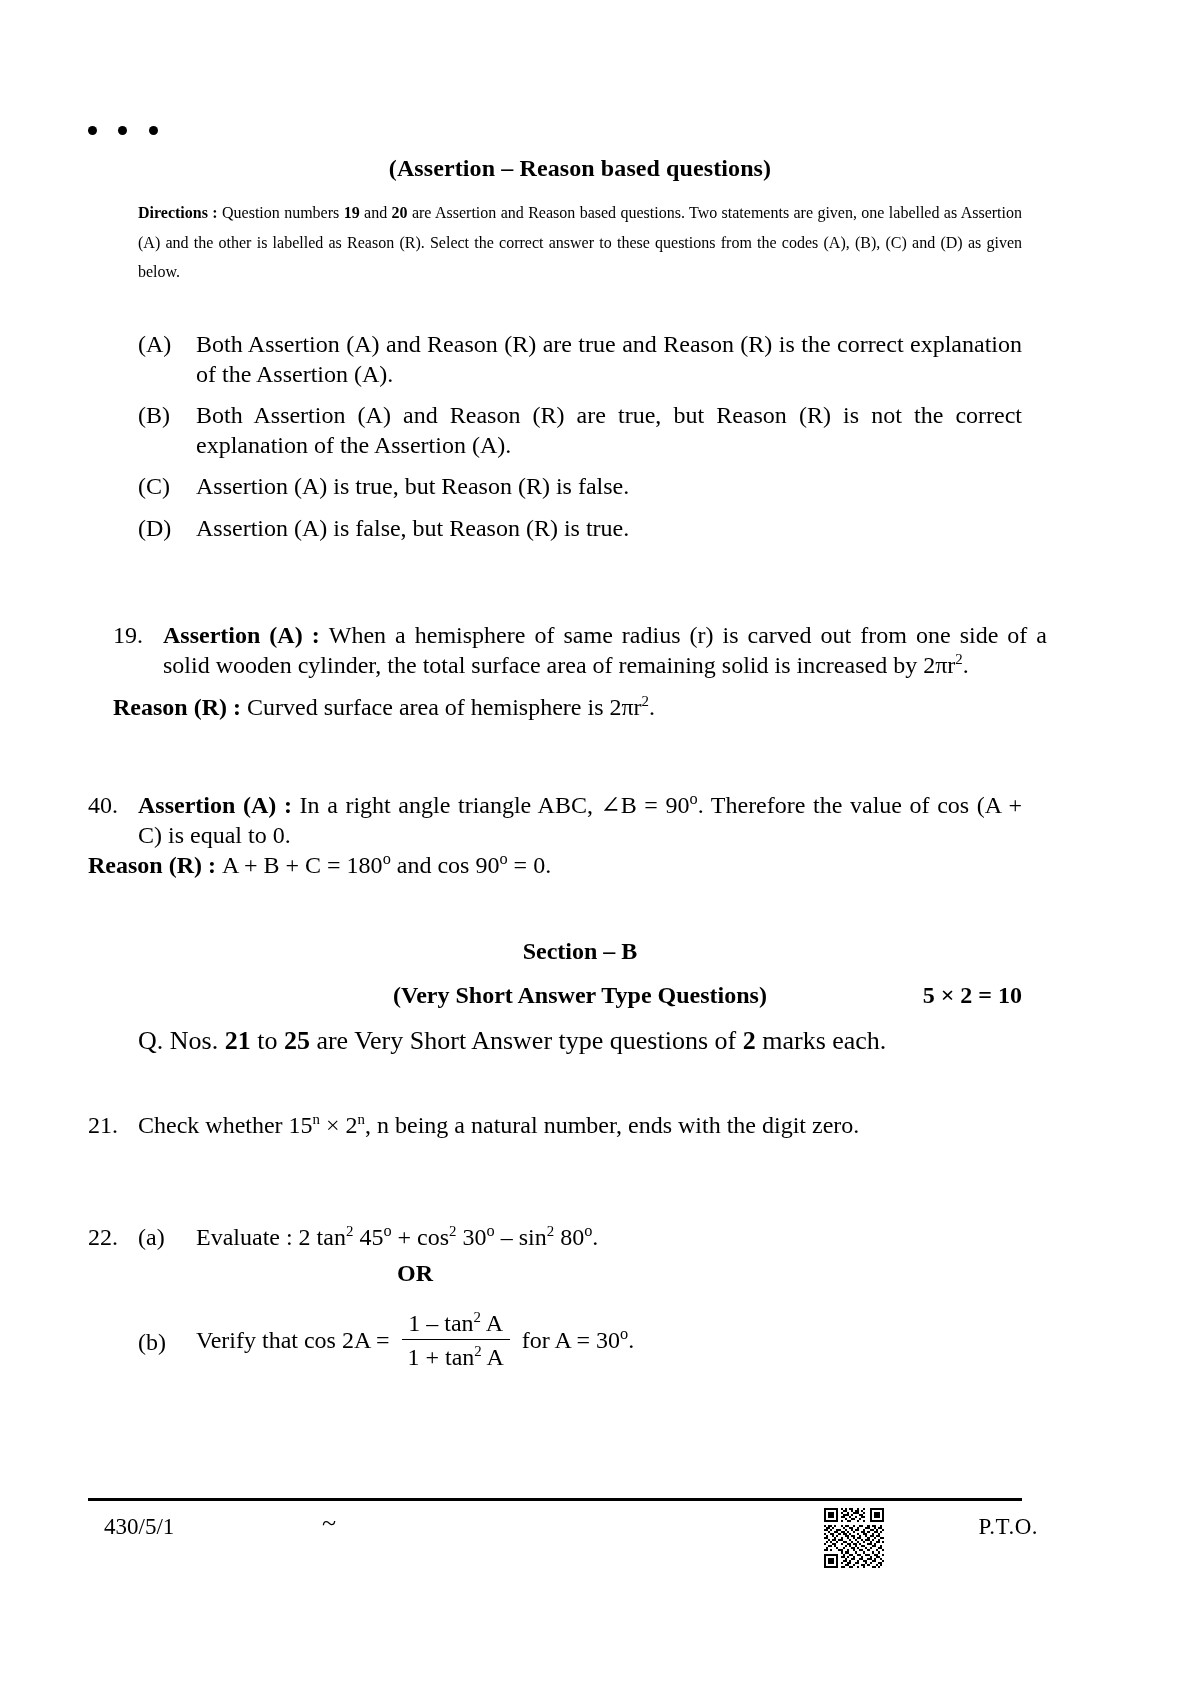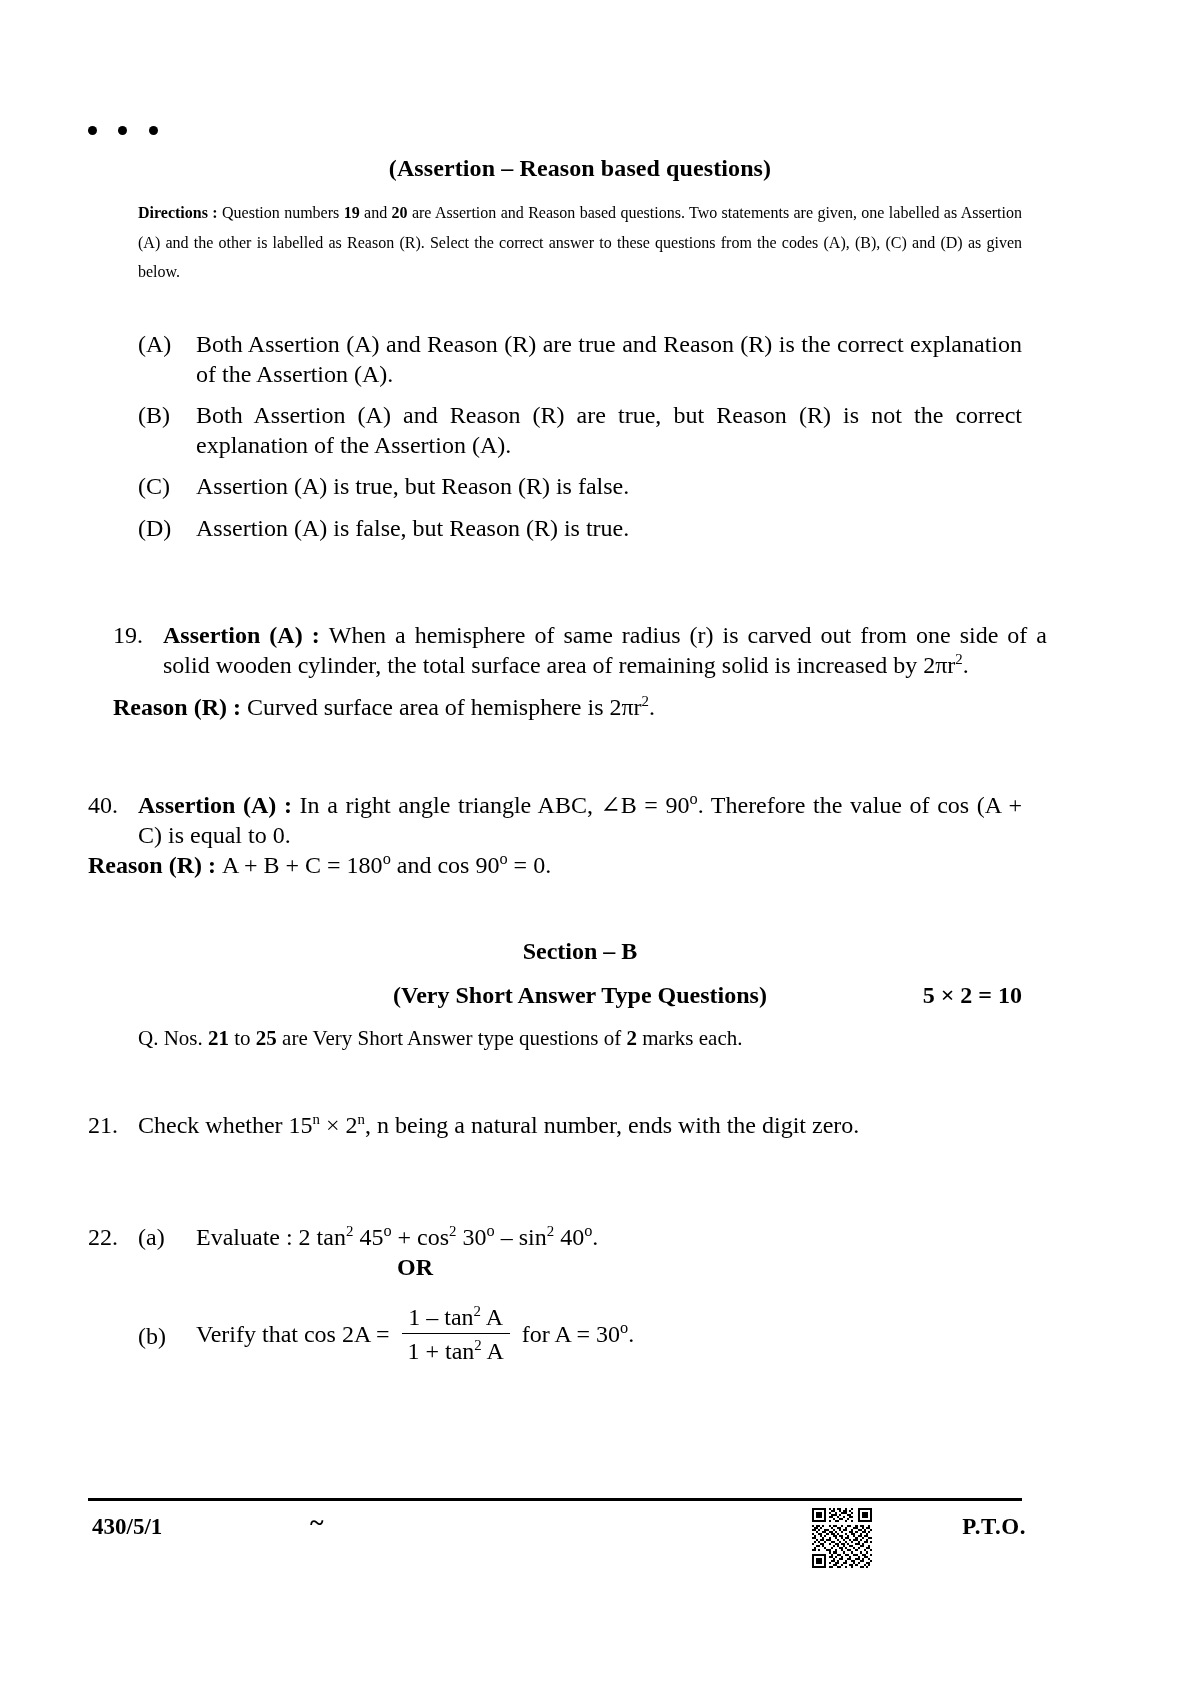--- a/index.html
+++ b/index.html
@@ -142,28 +142,28 @@
     right: 0;
     top: 0;
     font-weight: bold;
     white-space: nowrap;
     margin-left: 20px;
   }
   .qnos {
     position: absolute;
     left: 138px;
     width: 884px;
-    font-size: 21px;
+    font-size: 26px;
   }
 
   .or-line {
     text-align: center;
     font-weight: bold;
     font-size: 24px;
-    margin-top: 0;
+    margin-top: 6px;
     padding-right: 330px;
   }
 
   .sub-row { display: flex; }
   .sub-label { width: 58px; flex: 0 0 58px; }
   .sub-body { flex: 1; }
 
   
   .frac {
     display: inline-block;
@@ -189,26 +189,26 @@
   .footer-rule {
     position: absolute;
     left: 88px;
     top: 1498px;
     width: 934px;
     height: 3px;
     background: #000;
   }
   .footer {
     position: absolute;
-    left: 92px;
+    left: 104px;
     top: 1508px;
     width: 934px;
     height: 80px;
     font-size: 23px;
-    font-weight: bold;
+    font-weight: normal;
   }
   .footer .code {
     position: absolute;
     left: 0;
     top: 6px;
   }
   .footer .tilde {
     position: absolute;
     left: 218px;
     top: 0px;
@@ -325,21 +325,21 @@
     </div>
   </div>
 
   <div class="qblock" style="top:1222px;">
     <div class="q-row">
       <div class="q-num">22.</div>
       <div class="q-body">
         <div class="sub-row">
           <div class="sub-label">(a)</div>
           <div class="sub-body">
-            <span>Evaluate : 2 tan</span><sup>2</sup><span> 45</span><span class="deg">o</span><span> + cos</span><sup>2</sup><span> 30</span><span class="deg">o</span><span> – sin</span><sup>2</sup><span> 40</span><span class="deg">o</span><span>.</span>
+            <span>Evaluate : 2 tan</span><sup>2</sup><span> 45</span><span class="deg">o</span><span> + cos</span><sup>2</sup><span> 30</span><span class="deg">o</span><span> – sin</span><sup>2</sup><span> 80</span><span class="deg">o</span><span>.</span>
           </div>
         </div>
 
         <div class="or-line">OR</div>
 
         <div class="sub-row" style="margin-top:14px; align-items:center;">
           <div class="sub-label">(b)</div>
           <div class="sub-body">
             <span>Verify that cos 2A = </span><span class="frac">
               <span class="num"><span>1 – tan</span><sup>2</sup><span> A</span></span>

